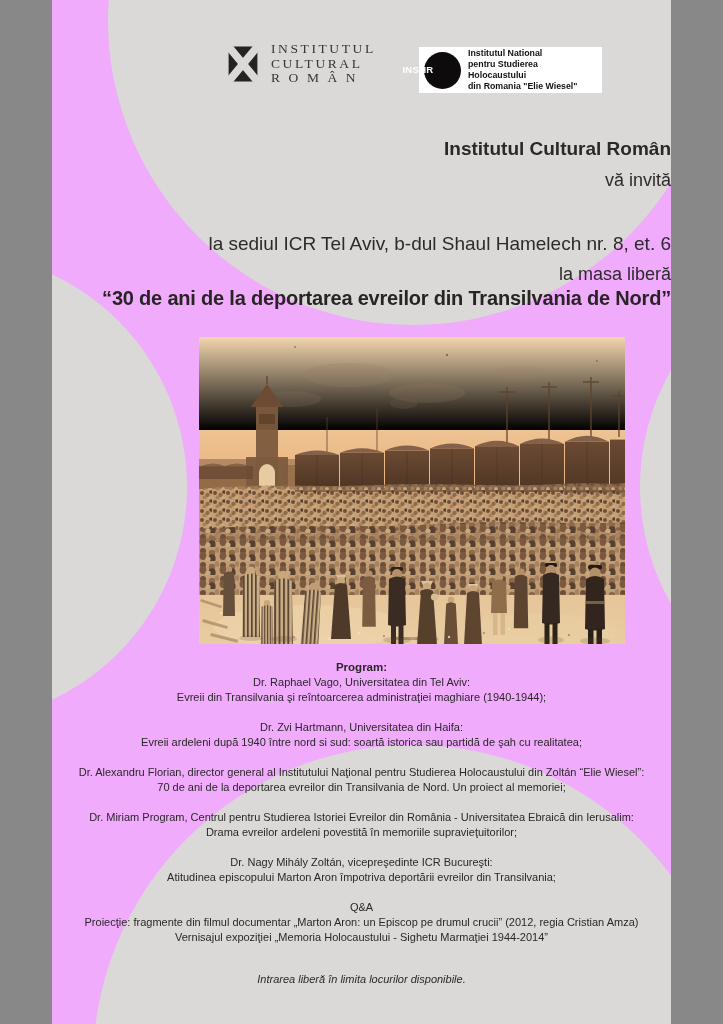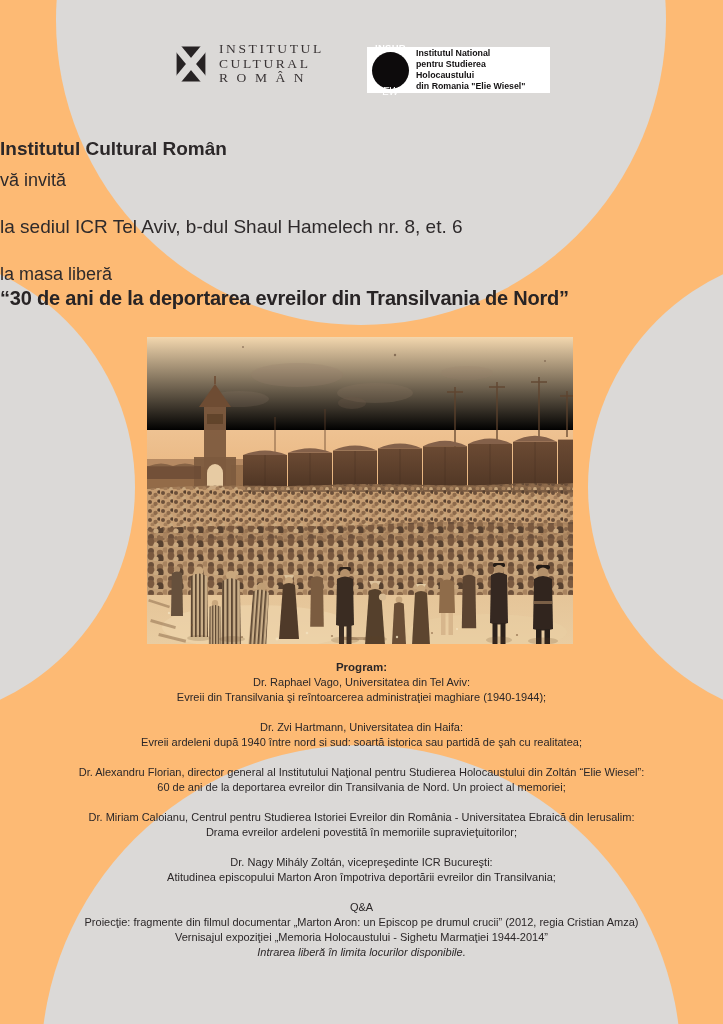--- a/index.html
+++ b/index.html
@@ -1,58 +1,58 @@
 <!DOCTYPE html>
 <html><head>
 <meta charset="utf-8">
 <style>
   html,body{margin:0;padding:0;background:#888;}
-  .poster{position:relative;width:723px;height:1024px;margin:0 auto;background:#fdba74;overflow:hidden;
+  .poster{position:relative;width:619px;height:1024px;margin:0 auto;background:#f0abfc;overflow:hidden;
           font-family:"Liberation Sans","DejaVu Sans",sans-serif;color:#2e2a2b;}
   
   .bgc{position:absolute;border-radius:50%;background:#dbd9d7;}
   .c-top{left:56px;top:-285px;width:610px;height:610px;}
   .c-left{left:-335px;top:252px;width:470px;height:470px;}
   .c-right{left:588px;top:252px;width:470px;height:470px;}
   .c-bottom{left:41px;top:745px;width:640px;height:640px;}
 
   
   .icr-logo{position:absolute;left:176px;top:42px;display:flex;align-items:center;gap:13px;}
   .icr-mark{width:30px;height:36px;}
   .icr-text{font-family:"Liberation Serif","DejaVu Serif",serif;font-size:13.5px;line-height:14.5px;
             letter-spacing:2.6px;color:#393435;white-space:nowrap;}
   .inshr-logo{position:absolute;left:367px;top:47px;width:183px;height:46px;background:#ffffff;
               display:flex;align-items:center;gap:7px;padding:3px 5px;box-sizing:border-box;}
   .inshr-badge{flex:0 0 auto;width:37px;height:37px;border-radius:50%;background:#0d0b0c;color:#fff;
-               display:flex;flex-direction:column;align-items:center;justify-content:center;line-height:1;gap:33px;}
+               display:flex;flex-direction:row;align-items:center;justify-content:center;line-height:1;gap:33px;}
   .inshr-badge .b1{font-size:9.5px;font-weight:bold;letter-spacing:.3px;}
   .inshr-badge .b2{font-size:10px;font-style:italic;margin-top:1px;}
   .inshr-text{font-size:8.8px;font-weight:bold;line-height:11px;color:#141213;}
 
   
-  .line{position:absolute;left:0;width:100%;text-align:left;white-space:nowrap;}
+  .line{position:absolute;left:0;width:100%;text-align:right;white-space:nowrap;}
   .inv-host{top:138px;font-size:19px;font-weight:bold;color:#2c2829;}
   .inv-invites{top:170px;font-size:18px;}
   .inv-date{top:201px;font-size:19px;}
-  .inv-venue{top:216px;font-size:19px;}
+  .inv-venue{top:233px;font-size:19px;}
   .inv-type{top:264px;font-size:18px;}
   .inv-title{top:287px;font-size:20px;font-weight:bold;letter-spacing:-0.2px;color:#282425;}
 
   
   .photo{position:absolute;left:147px;top:337px;width:426px;height:307px;}
   .photo svg{display:block;width:100%;height:100%;}
 
   
   .program{position:absolute;left:0;top:660px;width:100%;text-align:center;font-size:11px;
            line-height:15px;color:#2b2728;}
   .prog-head{font-weight:bold;font-size:11.5px;}
   .prog-item{margin-bottom:15px;}
   .talk{}
   .qa{margin-top:14px;}
-  .note{font-style:italic;}
+  .note{margin-top:27px;font-style:italic;}
 </style>
 </head>
 <body>
 
 <div class="poster">
 
   <div class="bgc c-top"></div>
   <div class="bgc c-left"></div>
   <div class="bgc c-right"></div>
   <div class="bgc c-bottom"></div>
@@ -330,24 +330,24 @@
     <div class="prog-item">
       <div class="sp">Dr. Raphael Vago, Universitatea din Tel Aviv:</div>
       <div class="talk">Evreii din Transilvania şi reîntoarcerea administraţiei maghiare (1940-1944);</div>
     </div>
     <div class="prog-item">
       <div class="sp">Dr. Zvi Hartmann, Universitatea din Haifa:</div>
       <div class="talk">Evreii ardeleni după 1940 între nord si sud: soartă istorica sau partidă de şah cu realitatea;</div>
     </div>
     <div class="prog-item">
       <div class="sp">Dr. Alexandru Florian, director general al Institutului Naţional pentru Studierea Holocaustului din Zoltán “Elie Wiesel”:</div>
-      <div class="talk">60 de ani de la deportarea evreilor din Transilvania de Nord. Un  proiect al memoriei;</div>
-    </div>
-    <div class="prog-item">
-      <div class="sp">Dr. Miriam Caloianu, Centrul pentru Studierea Istoriei Evreilor din România - Universitatea Ebraică din Ierusalim:</div>
+      <div class="talk">70 de ani de la deportarea evreilor din Transilvania de Nord. Un  proiect al memoriei;</div>
+    </div>
+    <div class="prog-item">
+      <div class="sp">Dr. Miriam Program, Centrul pentru Studierea Istoriei Evreilor din România - Universitatea Ebraică din Ierusalim:</div>
       <div class="talk">Drama evreilor ardeleni povestită în memoriile supravieţuitorilor;</div>
     </div>
     <div class="prog-item">
       <div class="sp">Dr. Nagy Mihály Zoltán, vicepreşedinte ICR Bucureşti:</div>
       <div class="talk">Atitudinea episcopului Marton Aron împotriva deportării evreilor din Transilvania;</div>
     </div>
 
     <div class="qa">Q&amp;A</div>
     <div>Proiecţie: fragmente din filmul documentar „Marton Aron: un Episcop pe drumul crucii” (2012, regia Cristian Amza)</div>
     <div>Vernisajul expoziţiei „Memoria Holocaustului - Sighetu Marmaţiei 1944-2014”</div>

